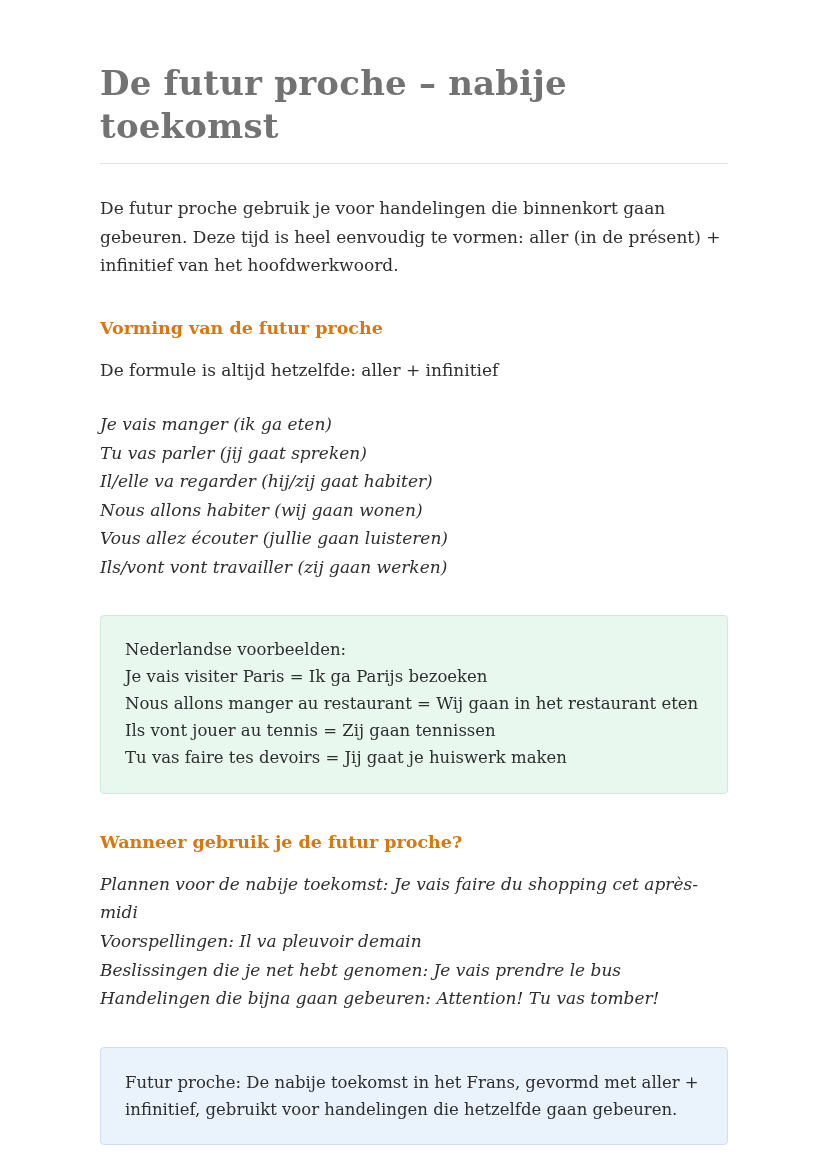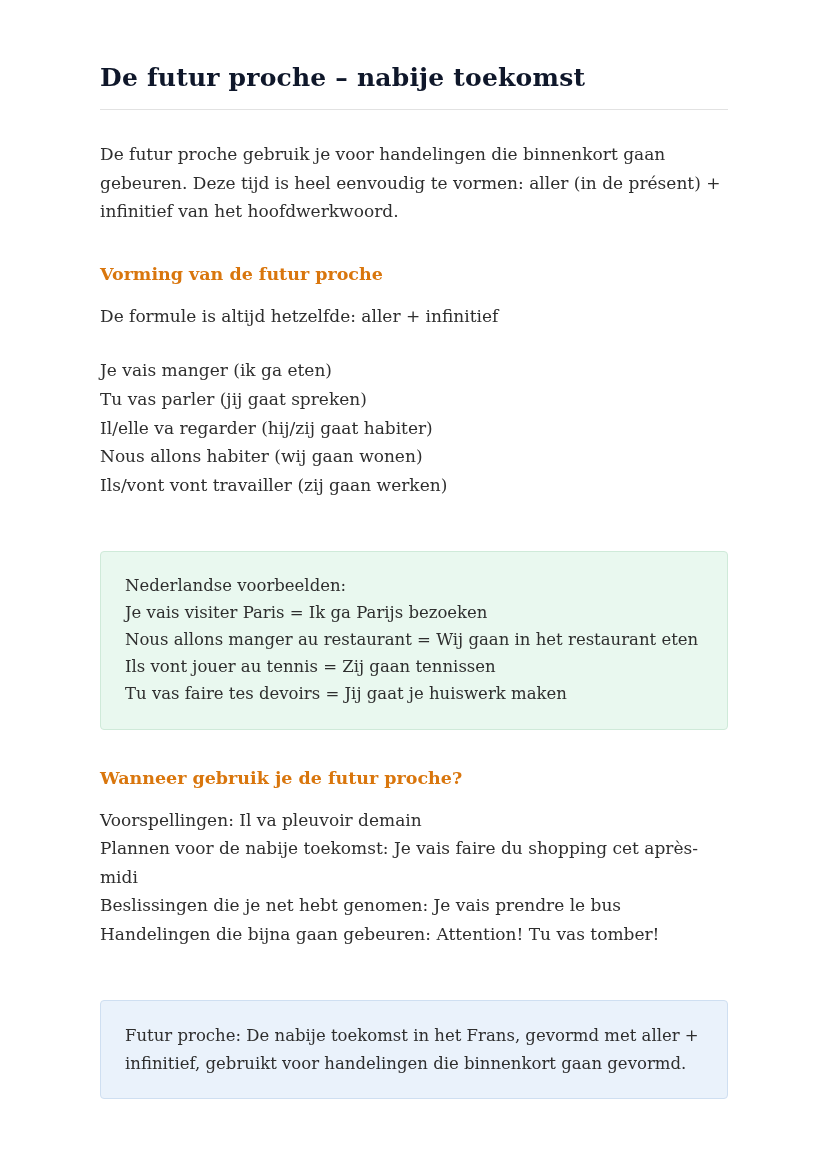--- a/index.html
+++ b/index.html
@@ -14,53 +14,54 @@
     color: #2e2e2e;
     -webkit-font-smoothing: antialiased;
   }
   .page {
     width: 628px;
     margin: 0 auto;
     padding: 62px 0 80px 0;
   }
   h1.doc-title {
     margin: 0 0 16px 0;
-    font-size: 25px;
+    font-size: 34px;
     line-height: 1.25;
     font-weight: 700;
-    color: #0f172a;
+    color: #737373;
     letter-spacing: 0.2px;
   }
   hr.title-rule {
     border: none;
     border-top: 1px solid #e2e2e2;
     margin: 0 0 30px 0;
   }
   p.body-text {
     margin: 0 0 26px 0;
     font-size: 17px;
     line-height: 1.68;
   }
   h2.section-heading {
     margin: 38px 0 18px 0;
     font-size: 17.5px;
     font-weight: 700;
     color: #d9760d;
   }
   .line-group {
     margin: 0 0 30px 0;
+    font-style: italic;
   }
   .line-group .line {
     font-size: 17px;
     line-height: 1.68;
   }
   .callout {
     border-radius: 4px;
     padding: 21px 24px;
-    margin: 52px 0 38px 0;
+    margin: 34px 0 38px 0;
     box-sizing: border-box;
   }
   .callout .line {
     font-size: 16.5px;
     line-height: 1.63;
   }
   .callout.green {
     background: #e9f8ef;
     border: 1px solid #cfead9;
   }
@@ -84,38 +85,39 @@
 
   <h2 class="section-heading">Vorming van de futur proche</h2>
 
   <p class="body-text">De formule is altijd hetzelfde: aller + infinitief</p>
 
   <div class="line-group">
     <div class="line">Je vais manger (ik ga eten)</div>
     <div class="line">Tu vas parler (jij gaat spreken)</div>
     <div class="line">Il/elle va regarder (hij/zij gaat habiter)</div>
     <div class="line">Nous allons habiter (wij gaan wonen)</div>
+    <div class="line">Vous allez écouter (jullie gaan luisteren)</div>
     <div class="line">Ils/vont vont travailler (zij gaan werken)</div>
   </div>
 
   <div class="callout green">
     <div class="line">Nederlandse voorbeelden:</div>
     <div class="line">Je vais visiter Paris = Ik ga Parijs bezoeken</div>
     <div class="line">Nous allons manger au restaurant = Wij gaan in het restaurant eten</div>
     <div class="line">Ils vont jouer au tennis = Zij gaan tennissen</div>
     <div class="line">Tu vas faire tes devoirs = Jij gaat je huiswerk maken</div>
   </div>
 
   <h2 class="section-heading">Wanneer gebruik je de futur proche?</h2>
 
 
   <div class="line-group">
+    <div class="line">Plannen voor de nabije toekomst: Je vais faire du shopping cet après-midi</div>
     <div class="line">Voorspellingen: Il va pleuvoir demain</div>
-    <div class="line">Plannen voor de nabije toekomst: Je vais faire du shopping cet après-midi</div>
     <div class="line">Beslissingen die je net hebt genomen: Je vais prendre le bus</div>
     <div class="line">Handelingen die bijna gaan gebeuren: Attention! Tu vas tomber!</div>
   </div>
 
   <div class="callout blue">
-    <div class="line">Futur proche: De nabije toekomst in het Frans, gevormd met aller + infinitief, gebruikt voor handelingen die binnenkort gaan gevormd.</div>
+    <div class="line">Futur proche: De nabije toekomst in het Frans, gevormd met aller + infinitief, gebruikt voor handelingen die hetzelfde gaan gebeuren.</div>
   </div>
 
 </div>
 
 </body></html>

